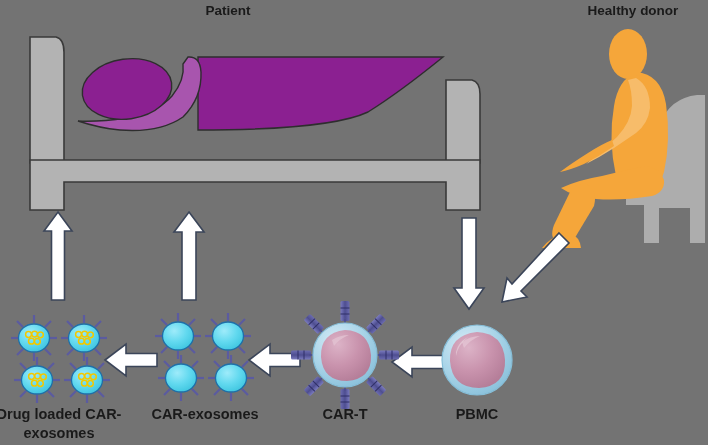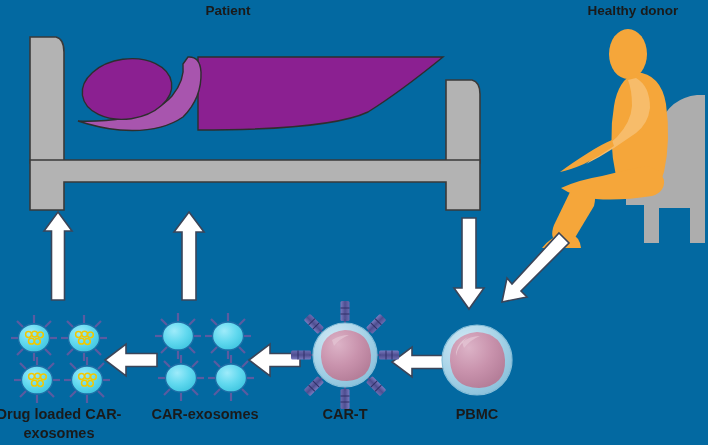--- a/index.html
+++ b/index.html
@@ -8,21 +8,21 @@
     padding: 0;
     background: #ffffff;
   }
   body {
     font-family: "Liberation Sans", sans-serif;
   }
   #diagram-root {
     position: relative;
     width: 708px;
     height: 445px;
-    background: #0369a1;
+    background: #737373;
     overflow: hidden;
   }
   #diagram-svg {
     position: absolute;
     left: 0;
     top: 0;
     width: 708px;
     height: 445px;
     display: block;
   }

